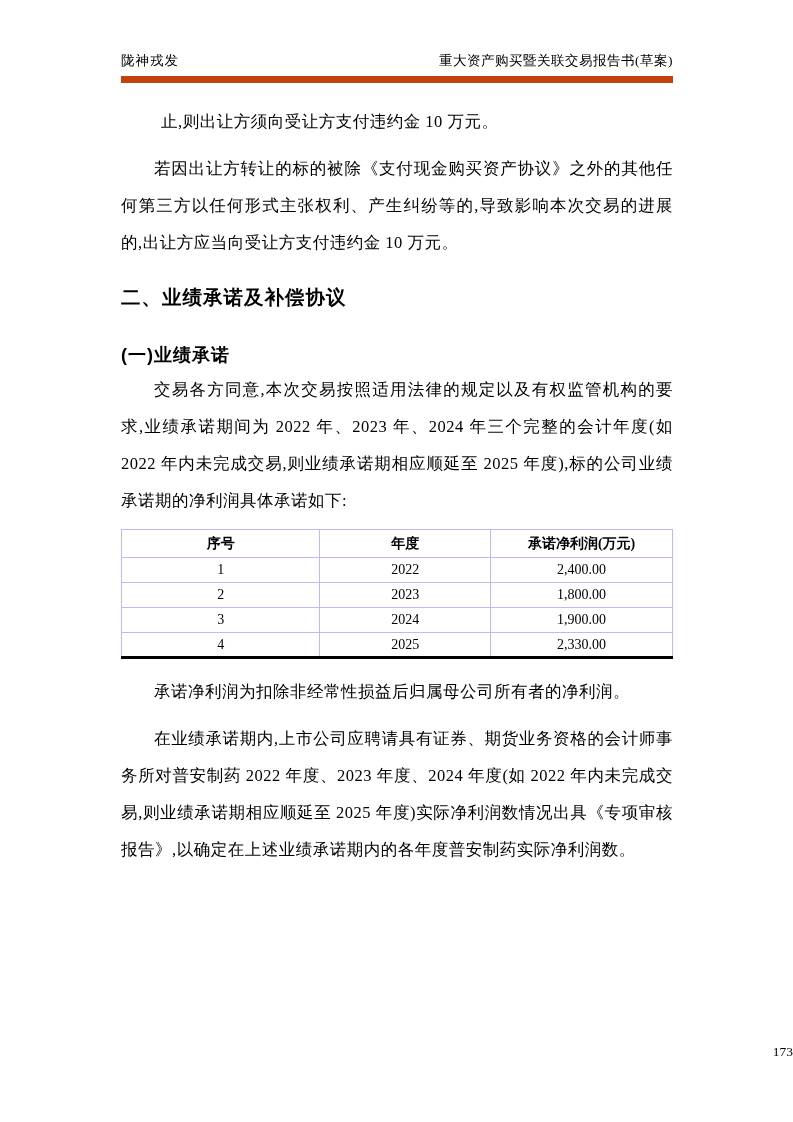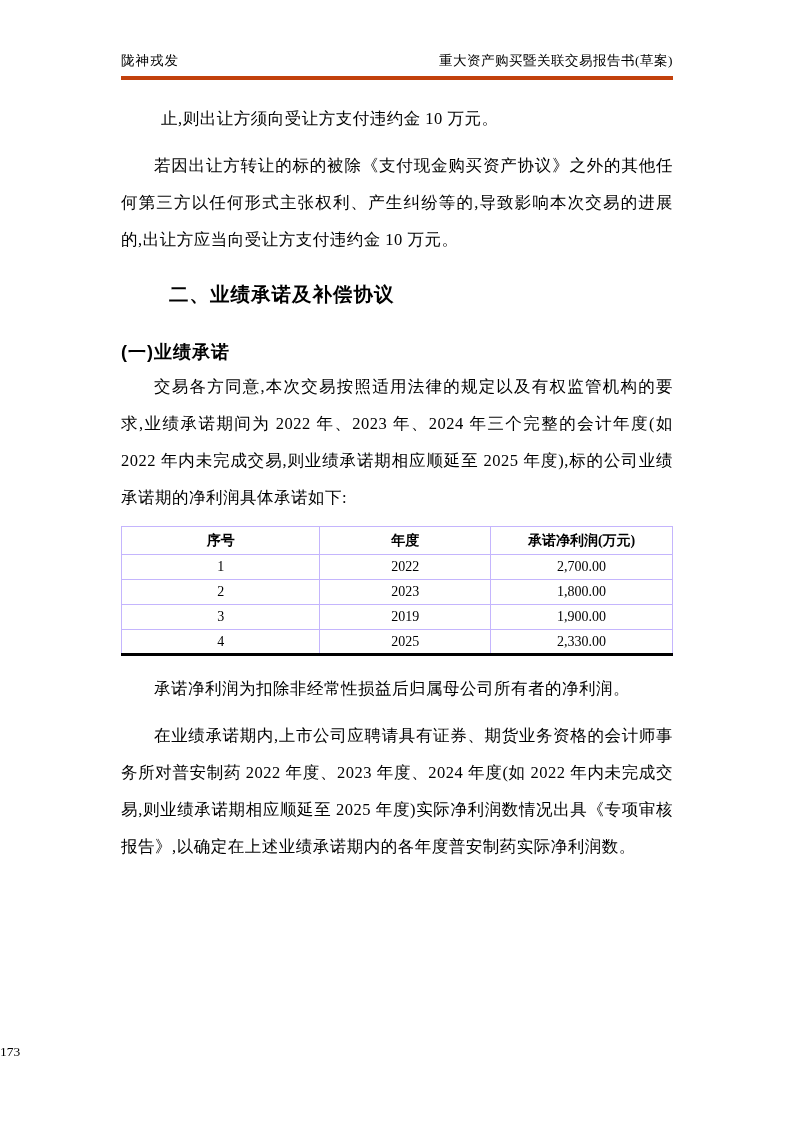--- a/index.html
+++ b/index.html
@@ -20,21 +20,21 @@
     padding: 52px 120px 0 121px;
   }
   
   .doc-header {
     display: flex;
     justify-content: space-between;
     align-items: flex-end;
     font-size: 13.5px;
     line-height: 1.4;
     padding-bottom: 5px;
-    border-bottom: 4px solid #c2410c;
+    border-bottom: 7px solid #c2410c;
   }
   .doc-header .hdr-left { letter-spacing: 1px; }
   .doc-header .hdr-right { letter-spacing: 0.5px; }
   
   .doc-body { margin-top: 20px; }
   .para {
     font-size: 16.5px;
     line-height: 37px;
     text-align: justify;
     letter-spacing: 0.5px;
@@ -44,21 +44,20 @@
   .para.no-indent { text-indent: 0; margin-left: 40px; }
   
   .h1 {
     font-family: "Liberation Sans", "DejaVu Sans", sans-serif;
     font-weight: bold;
     font-size: 19.5px;
     line-height: 1.5;
     margin-top: 22px;
     margin-bottom: 14px;
     letter-spacing: 1px;
-    margin-left: 48px;
   }
   .h2 {
     font-family: "Liberation Sans", "DejaVu Sans", sans-serif;
     font-weight: bold;
     font-size: 18px;
     line-height: 1.5;
     margin-top: 30px;
     margin-bottom: 2px;
     letter-spacing: 1px;
   }
@@ -83,21 +82,21 @@
     height: 28px;
   }
   .col-seq   { width: 36%; }
   .col-year  { width: 31%; }
   .col-profit{ width: 33%; }
   
   .doc-footer {
     position: absolute;
     left: 0; right: 0;
     bottom: 62px;
-    text-align: left;
+    text-align: right;
     font-size: 13.5px;
   }
 </style>
 </head>
 <body>
 
 <div class="page">
 
   <header class="doc-header">
     <span class="hdr-left">陇神戎发</span>
@@ -126,30 +125,30 @@
         <tr>
           <th>序号</th>
           <th>年度</th>
           <th>承诺净利润(万元)</th>
         </tr>
       </thead>
       <tbody>
         <tr>
           <td>1</td>
           <td>2022</td>
-          <td>2,700.00</td>
+          <td>2,400.00</td>
         </tr>
         <tr>
           <td>2</td>
           <td>2023</td>
           <td>1,800.00</td>
         </tr>
         <tr>
           <td>3</td>
-          <td>2019</td>
+          <td>2024</td>
           <td>1,900.00</td>
         </tr>
         <tr>
           <td>4</td>
           <td>2025</td>
           <td>2,330.00</td>
         </tr>
       </tbody>
     </table>
 

